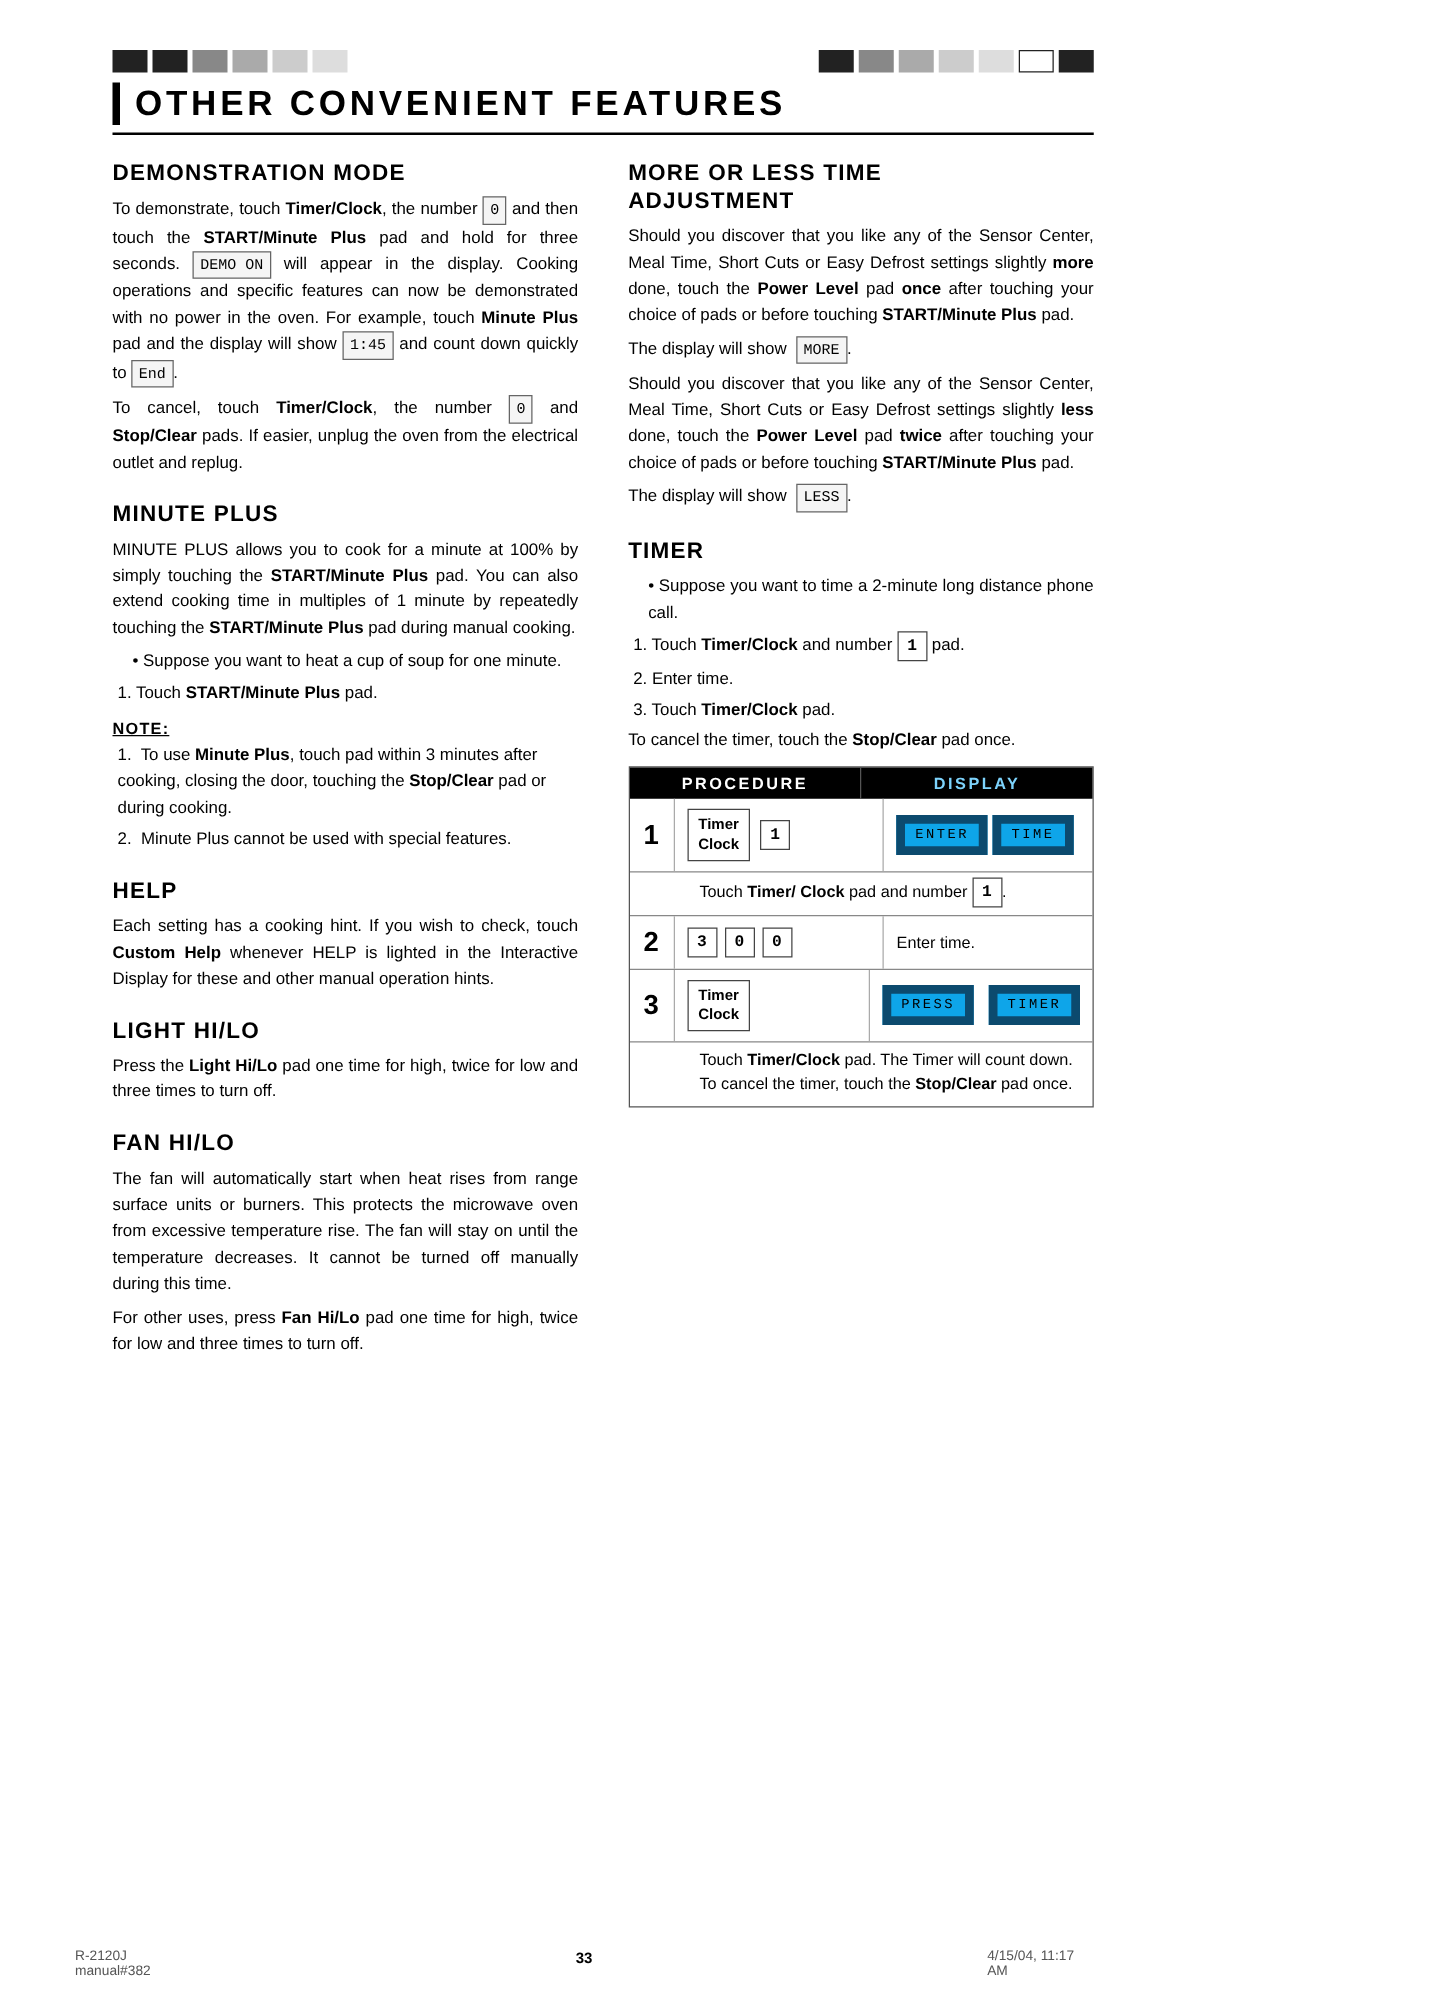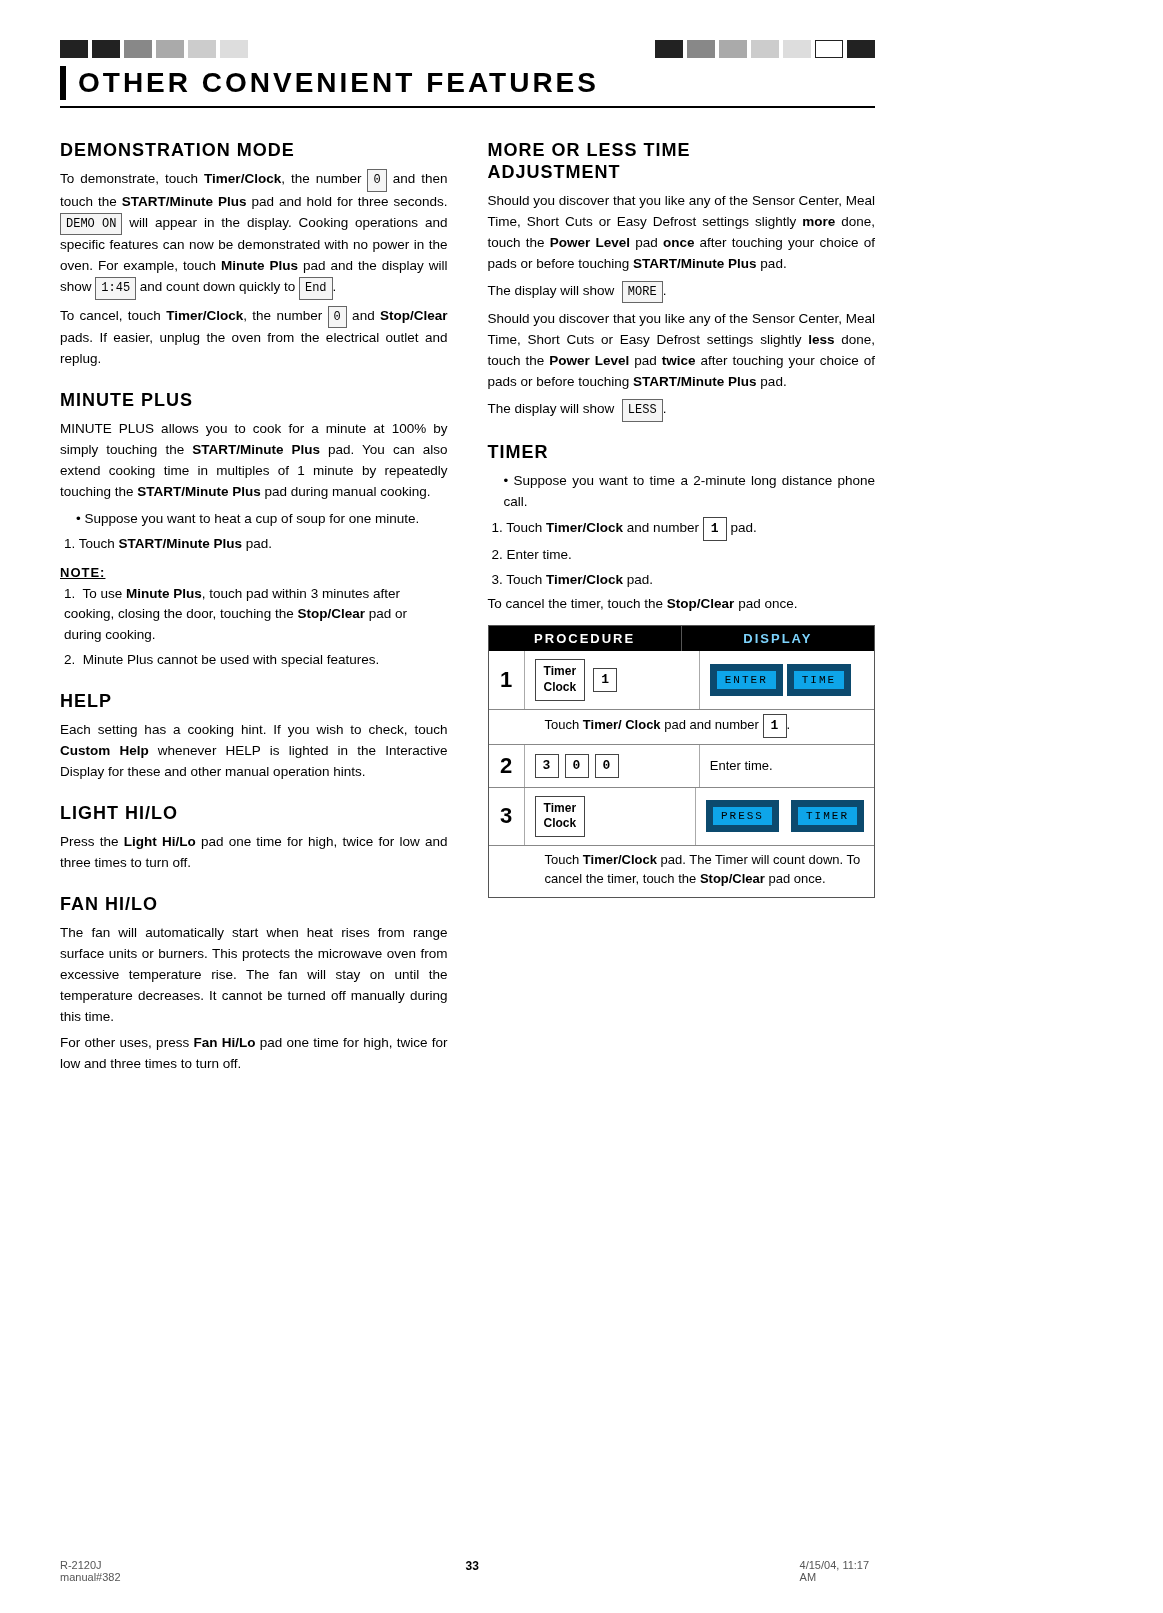--- a/index.html
+++ b/index.html
@@ -10,21 +10,21 @@
       font-family: Arial, Helvetica, sans-serif;
       font-size: 14px;
       color: #000;
       position: relative;
     }
 
     .page-container {
       width: 935px;
       min-height: 1613px;
       background: #fff;
-      padding: 40px 60px 60px 60px;
+      padding: 40px 60px 60px 90px;
       position: relative;
     }
 
     
     .header-bars {
       display: flex;
       justify-content: space-between;
       margin-bottom: 8px;
     }
     .header-bar-left, .header-bar-right {
@@ -84,21 +84,21 @@
     .section-heading {
       font-size: 18px;
       font-weight: bold;
       text-transform: uppercase;
       letter-spacing: 1px;
       color: #000;
       margin-bottom: 8px;
       margin-top: 20px;
     }
     .section-heading.first {
-      margin-top: 12px;
+      margin-top: 0;
     }
 
     
     .section-body {
       font-size: 13.5px;
       line-height: 1.55;
       margin-bottom: 6px;
       text-align: justify;
     }
 
@@ -191,21 +191,21 @@
       font-size: 13px;
       font-weight: bold;
       font-family: 'Courier New', monospace;
     }
 
     
     .page-footer {
       position: absolute;
       bottom: 30px;
       left: 0;
-      right: 4px;
+      right: 14px;
       display: flex;
       justify-content: space-between;
       padding: 0 60px;
       font-size: 11px;
     }
     .page-number {
       font-size: 12px;
       font-weight: bold;
       text-align: center;
       width: 100%;

